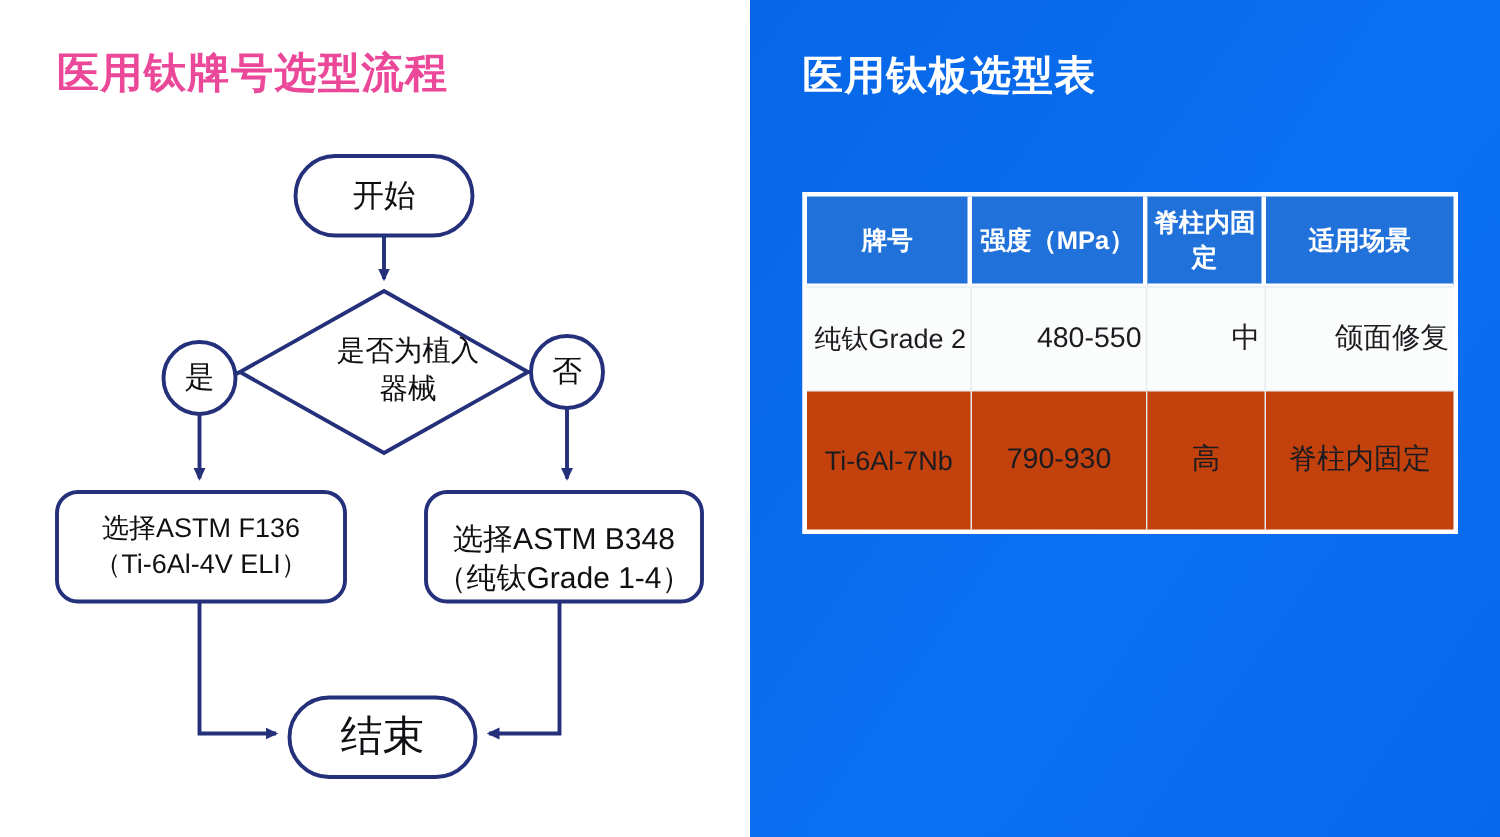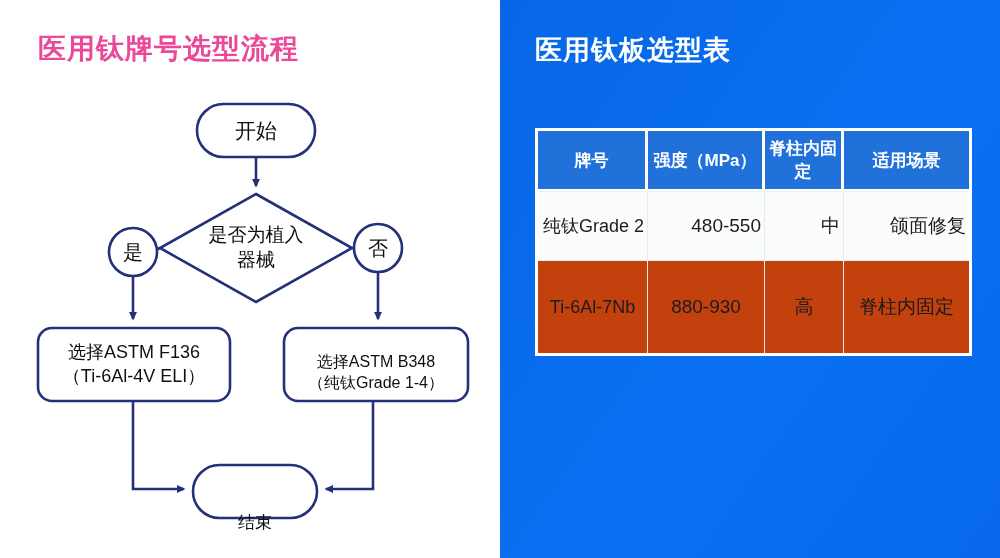--- a/index.html
+++ b/index.html
@@ -12,26 +12,26 @@
   .flow-title{
     position:absolute;left:38px;top:30px;font-size:28px;font-weight:bold;
     color:#ec4899;letter-spacing:1px;
   }
   .flow-svg{position:absolute;left:0;top:0;width:500px;height:558px;}
   .fc-label{
     position:absolute;display:flex;align-items:center;justify-content:center;
     text-align:center;white-space:pre-line;color:#101014;font-weight:400;line-height:1.3;
   }
   .lbl-start  {left:197px;top:104px;width:118px;height:53px;font-size:21px;}
-  .lbl-decision{left:166px;top:216px;width:180px;height:64px;font-size:19px;}
+  .lbl-decision{left:182px;top:216px;width:180px;height:64px;font-size:19px;}
   .lbl-yes    {left:109px;top:228px;width:48px;height:48px;font-size:20px;}
   .lbl-no     {left:354px;top:224px;width:48px;height:48px;font-size:20px;}
   .lbl-boxl   {left:38px;top:328px;width:192px;height:73px;font-size:18px;}
-  .lbl-boxr   {left:284px;top:328px;width:184px;height:89px;font-size:16px;}
-  .lbl-end    {left:193px;top:465px;width:124px;height:53px;font-size:17px;margin-top:32px;}
+  .lbl-boxr   {left:284px;top:328px;width:184px;height:89px;font-size:20px;}
+  .lbl-end    {left:193px;top:465px;width:124px;height:53px;font-size:28px;}
   
   .right-panel{
     position:absolute;left:500px;top:0;width:500px;height:558px;
     background:linear-gradient(125deg,#0666e6 0%,#0b70f2 55%,#0768ec 100%);
   }
   .table-title{
     position:absolute;left:35px;top:32px;font-size:27px;font-weight:bold;
     color:#ffffff;letter-spacing:1px;
   }
   .table-wrap{
@@ -120,21 +120,21 @@
         </thead>
         <tbody>
           <tr class="r2">
             <td class="c0">纯钛Grade 2</td>
             <td>480-550</td>
             <td>中</td>
             <td>颌面修复</td>
           </tr>
           <tr class="r3">
             <td class="c0">Ti-6Al-7Nb</td>
-            <td>880-930</td>
+            <td>790-930</td>
             <td>高</td>
             <td>脊柱内固定</td>
           </tr>
         </tbody>
       </table>
     </div>
   </div>
 
 </div>
 

